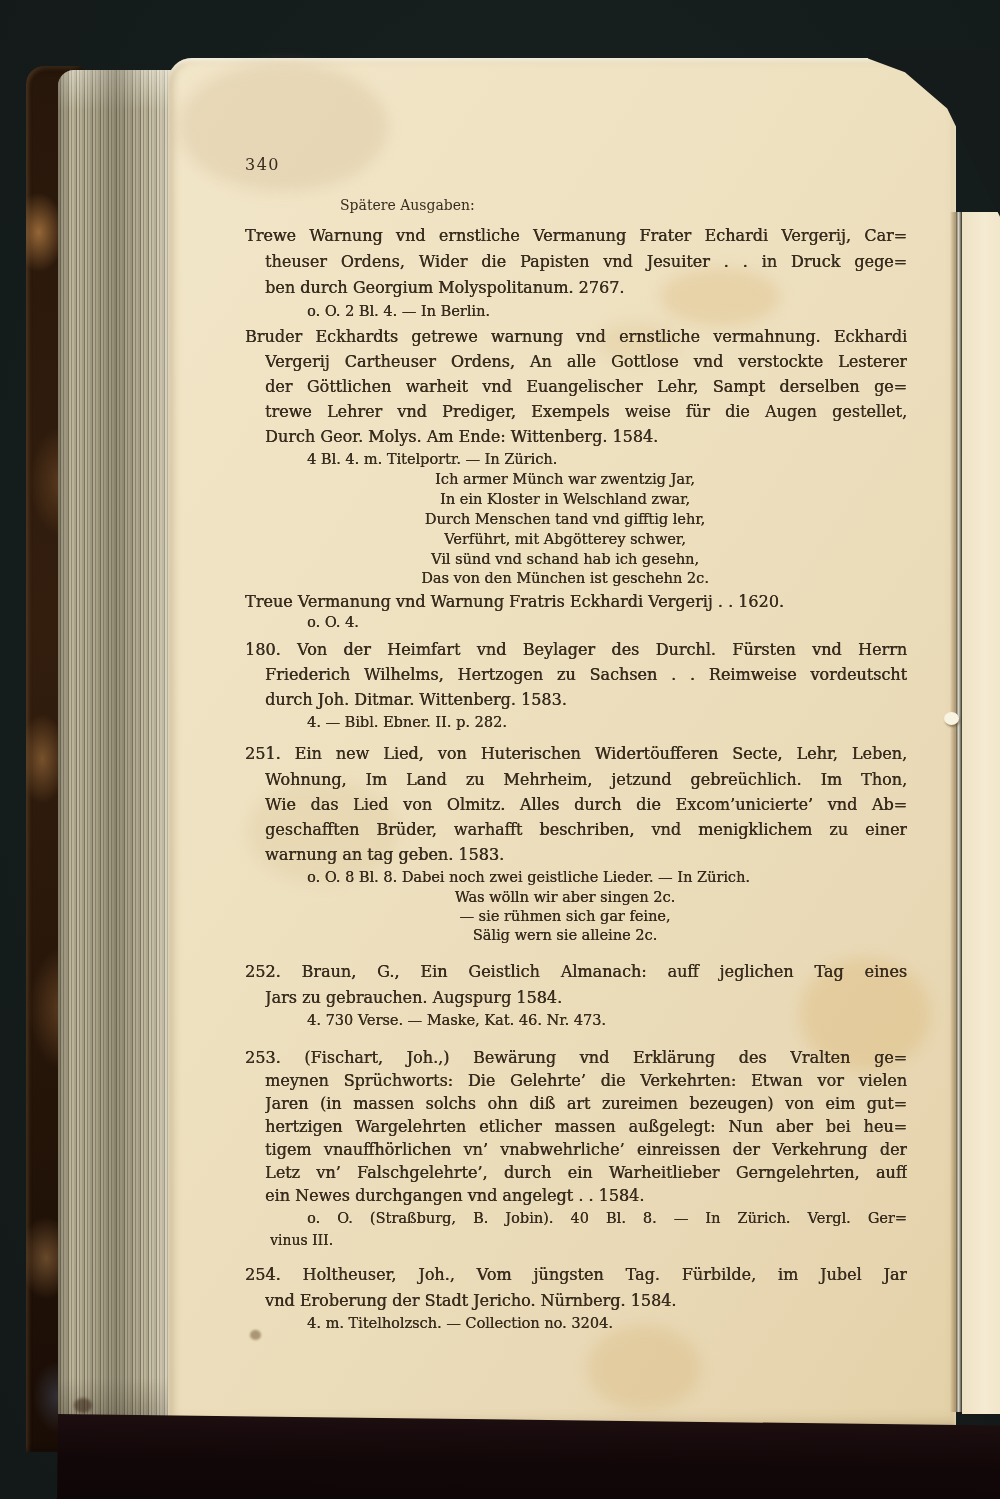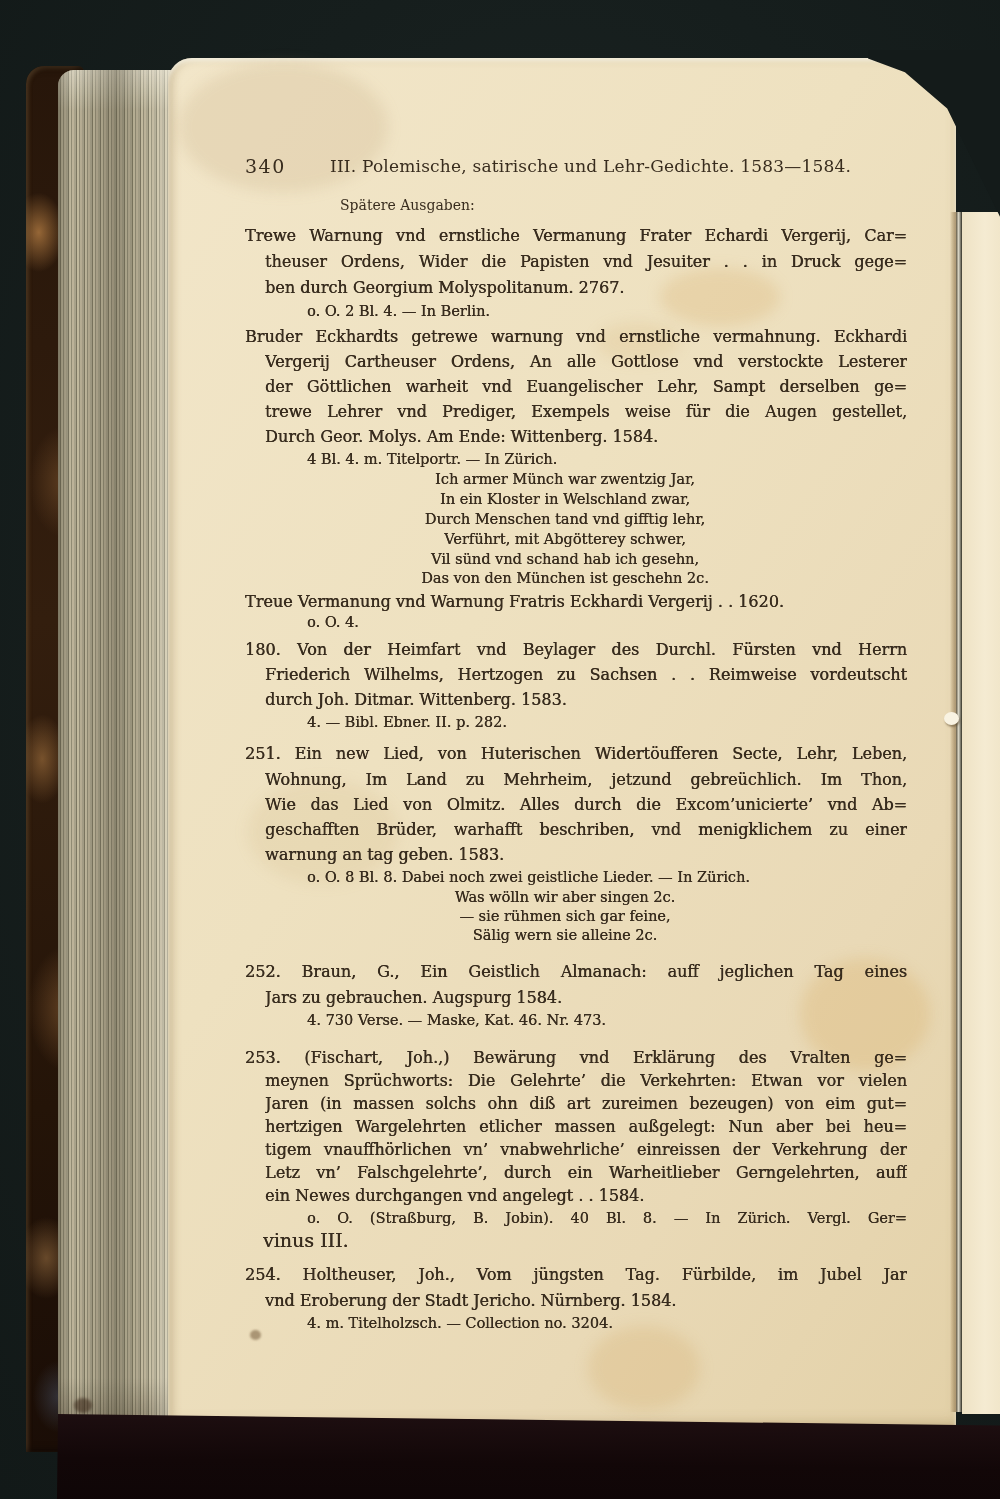--- a/index.html
+++ b/index.html
@@ -57,24 +57,24 @@
   
   .stain{position:absolute;border-radius:50%;filter:blur(7px);}
   .speck{position:absolute;border-radius:50%;}
 
   
   .text-layer{position:absolute;left:245px;top:0;width:662px;height:1499px;color:#382c1e;}
   .ln{position:absolute;left:0;width:662px;height:23px;overflow:hidden;
     font-size:16px;line-height:21px;text-shadow:0.35px 0 0 currentColor;}
   .c{left:20px;width:642px;}
   .n{left:62px;width:600px;font-size:14.5px;line-height:19px;text-shadow:0.2px 0 0 currentColor;}
-  .n2{left:18px;width:400px;font-size:19px;line-height:19px;text-shadow:0.2px 0 0 currentColor;}
+  .n2{left:25px;width:400px;font-size:14px;line-height:19px;text-shadow:0.2px 0 0 currentColor;}
   .v{left:100px;width:440px;font-size:14.5px;line-height:19px;text-align:center;text-shadow:0.2px 0 0 currentColor;}
   .j{text-align:justify;text-align-last:justify;}
-  .pageno{position:absolute;left:0;top:155px;font-size:19px;letter-spacing:1.5px;height:24px;}
+  .pageno{position:absolute;left:0;top:155px;font-size:16px;letter-spacing:1.5px;height:24px;}
   .runhead{position:absolute;left:85px;top:156px;width:540px;font-size:17px;letter-spacing:0.2px;height:24px;overflow:hidden;}
   .sect{position:absolute;left:95px;top:197px;font-size:14px;height:22px;}
 </style>
 </head>
 <body>
 
 <div class="canvas">
 
   <div class="spine"></div>
 
@@ -94,21 +94,20 @@
   <div class="stain" style="left:588px;top:1326px;width:112px;height:84px;background:rgba(202,150,66,.17);"></div>
   <div class="stain" style="left:178px;top:62px;width:210px;height:130px;background:rgba(168,138,88,.14);"></div>
   <div class="speck" style="left:250px;top:1330px;width:11px;height:10px;background:rgba(92,62,32,.45);filter:blur(1px);"></div>
   <div class="speck" style="left:944px;top:712px;width:15px;height:13px;background:#f9f3e2;box-shadow:1px 2px 2px rgba(90,70,40,.5);"></div>
   <div class="speck" style="left:74px;top:1398px;width:18px;height:15px;background:rgba(55,35,20,.55);filter:blur(1.5px);"></div>
 
   <div class="board"></div>
 
   <div class="text-layer">
     <div class="pageno">340</div>
-    <div class="runhead">III. Polemische, satirische und Lehr-Gedichte. 1583—1584.</div>
     <div class="sect">Spätere Ausgaben:</div>
 
     <section>
       <div class="ln j" style="top:225px">Trewe Warnung vnd ernstliche Vermanung Frater Echardi Vergerij, Car=</div>
       <div class="ln c j" style="top:251px">theuser Ordens, Wider die Papisten vnd Jesuiter . . in Druck gege=</div>
       <div class="ln c" style="top:277px">ben durch Georgium Molyspolitanum. 2767.</div>
       <div class="ln n" style="top:302px">o. O. 2 Bl. 4. — In Berlin.</div>
     </section>
 
     <section>

